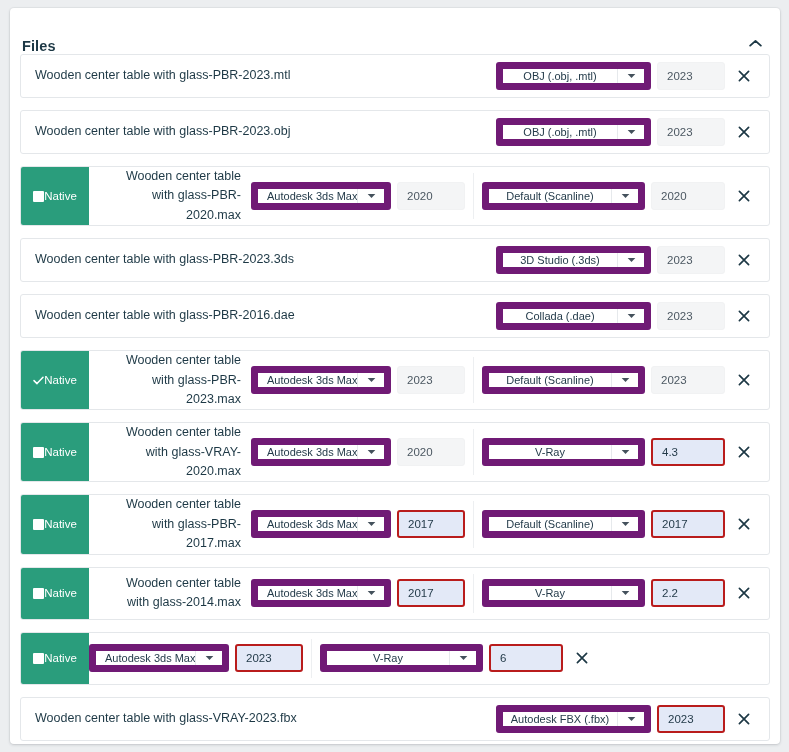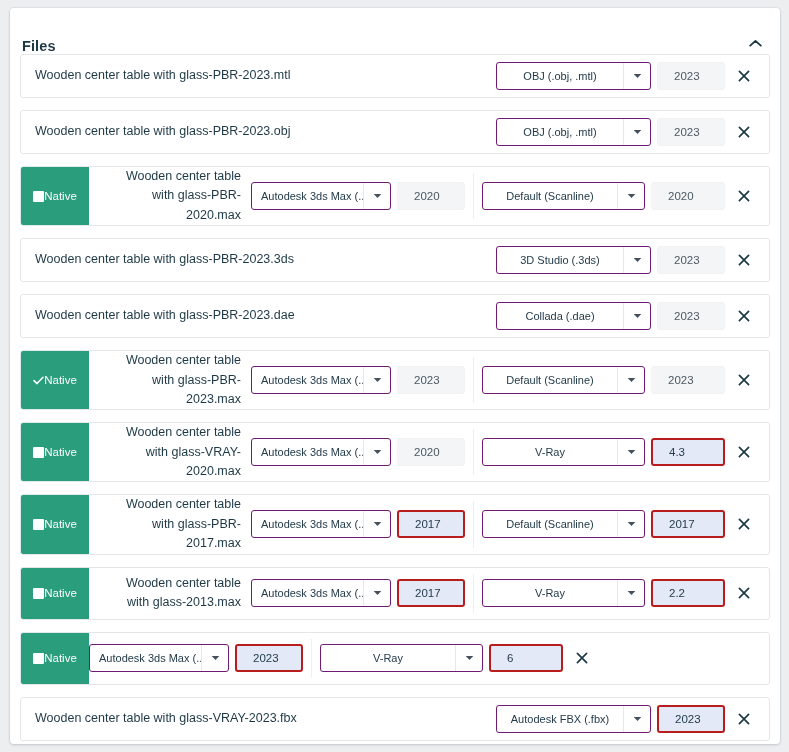--- a/index.html
+++ b/index.html
@@ -105,21 +105,21 @@
     width: 1px;
     align-self: stretch;
     background: #edeff1;
     margin: 6px 8px;
   }
 
   .combo {
     display: flex;
     align-items: stretch;
     height: 28px;
-    border: 1px solid #701a75;
+    border: 7px solid #701a75;
     border-radius: 3px;
     background: #fff;
   }
   .combo-text {
     display: flex;
     align-items: center;
     justify-content: center;
     padding: 0 8px;
     font-size: 11px;
     color: #243b4a;
@@ -144,21 +144,21 @@
   .combo-text.fmt-max { width: 113px; justify-content: flex-start; padding-left: 9px;}
   .combo-text.center { flex: 1; }
 
   .yearbox {
     height: 28px;
     width: 68px;
     margin-left: 6px;
     border-radius: 3px;
     display: flex;
     align-items: center;
-    padding: 0 16px;
+    padding: 0 9px;
     font-size: 11.5px;
     color: #4c5862;
   }
   .yearbox.disabled { background: #f4f5f6; border: 1px solid #f1f2f3; }
   .yearbox.editable { background: #e3e9f7; border: 2px solid #b91c1c; color: #243b4a; }
   .yearbox.w74 { width: 74px; }
 
   .close-btn {
     width: 38px;
     display: flex;
@@ -280,21 +280,21 @@
             <div class="yearbox disabled">2023</div>
           </div>
           <div class="close-btn">
             <svg width="12" height="12" viewBox="0 0 12 12" aria-hidden="true">
               <path d="M1.4 1.4 L10.6 10.6 M10.6 1.4 L1.4 10.6" stroke="currentColor" stroke-width="1.7" stroke-linecap="round"></path>
             </svg>
           </div>
         </div>
       </div>
       <div class="row">
-        <div class="fname">Wooden center table with glass-PBR-2023.dae</div>
+        <div class="fname">Wooden center table with glass-PBR-2016.dae</div>
         <div class="controls">
           <div class="group">
             <div class="combo w-fmt-std">
               <span class="combo-text center">Collada (.dae)</span>
               <span class="combo-arrow">
                 <svg width="9" height="6" viewBox="0 0 9 6" aria-hidden="true">
                   <path d="M.7.9 L4.5 4.9 L8.3.9" fill="currentColor"></path>
                 </svg>
               </span>
             </div>
@@ -420,21 +420,21 @@
               <path d="M1.4 1.4 L10.6 10.6 M10.6 1.4 L1.4 10.6" stroke="currentColor" stroke-width="1.7" stroke-linecap="round"></path>
             </svg>
           </div>
         </div>
       </div>
       <div class="row tall">
         <div class="native-badge">
           <span class="native-box"></span>
           <span class="native-label">Native</span>
         </div>
-        <div class="fname wrap">Wooden center table with glass-2013.max</div>
+        <div class="fname wrap">Wooden center table with glass-2014.max</div>
         <div class="controls">
           <div class="group">
             <div class="combo w-fmt-max">
               <span class="combo-text fmt-max">Autodesk 3ds Max (...</span>
               <span class="combo-arrow">
                 <svg width="9" height="6" viewBox="0 0 9 6" aria-hidden="true">
                   <path d="M.7.9 L4.5 4.9 L8.3.9" fill="currentColor"></path>
                 </svg>
               </span>
             </div>

